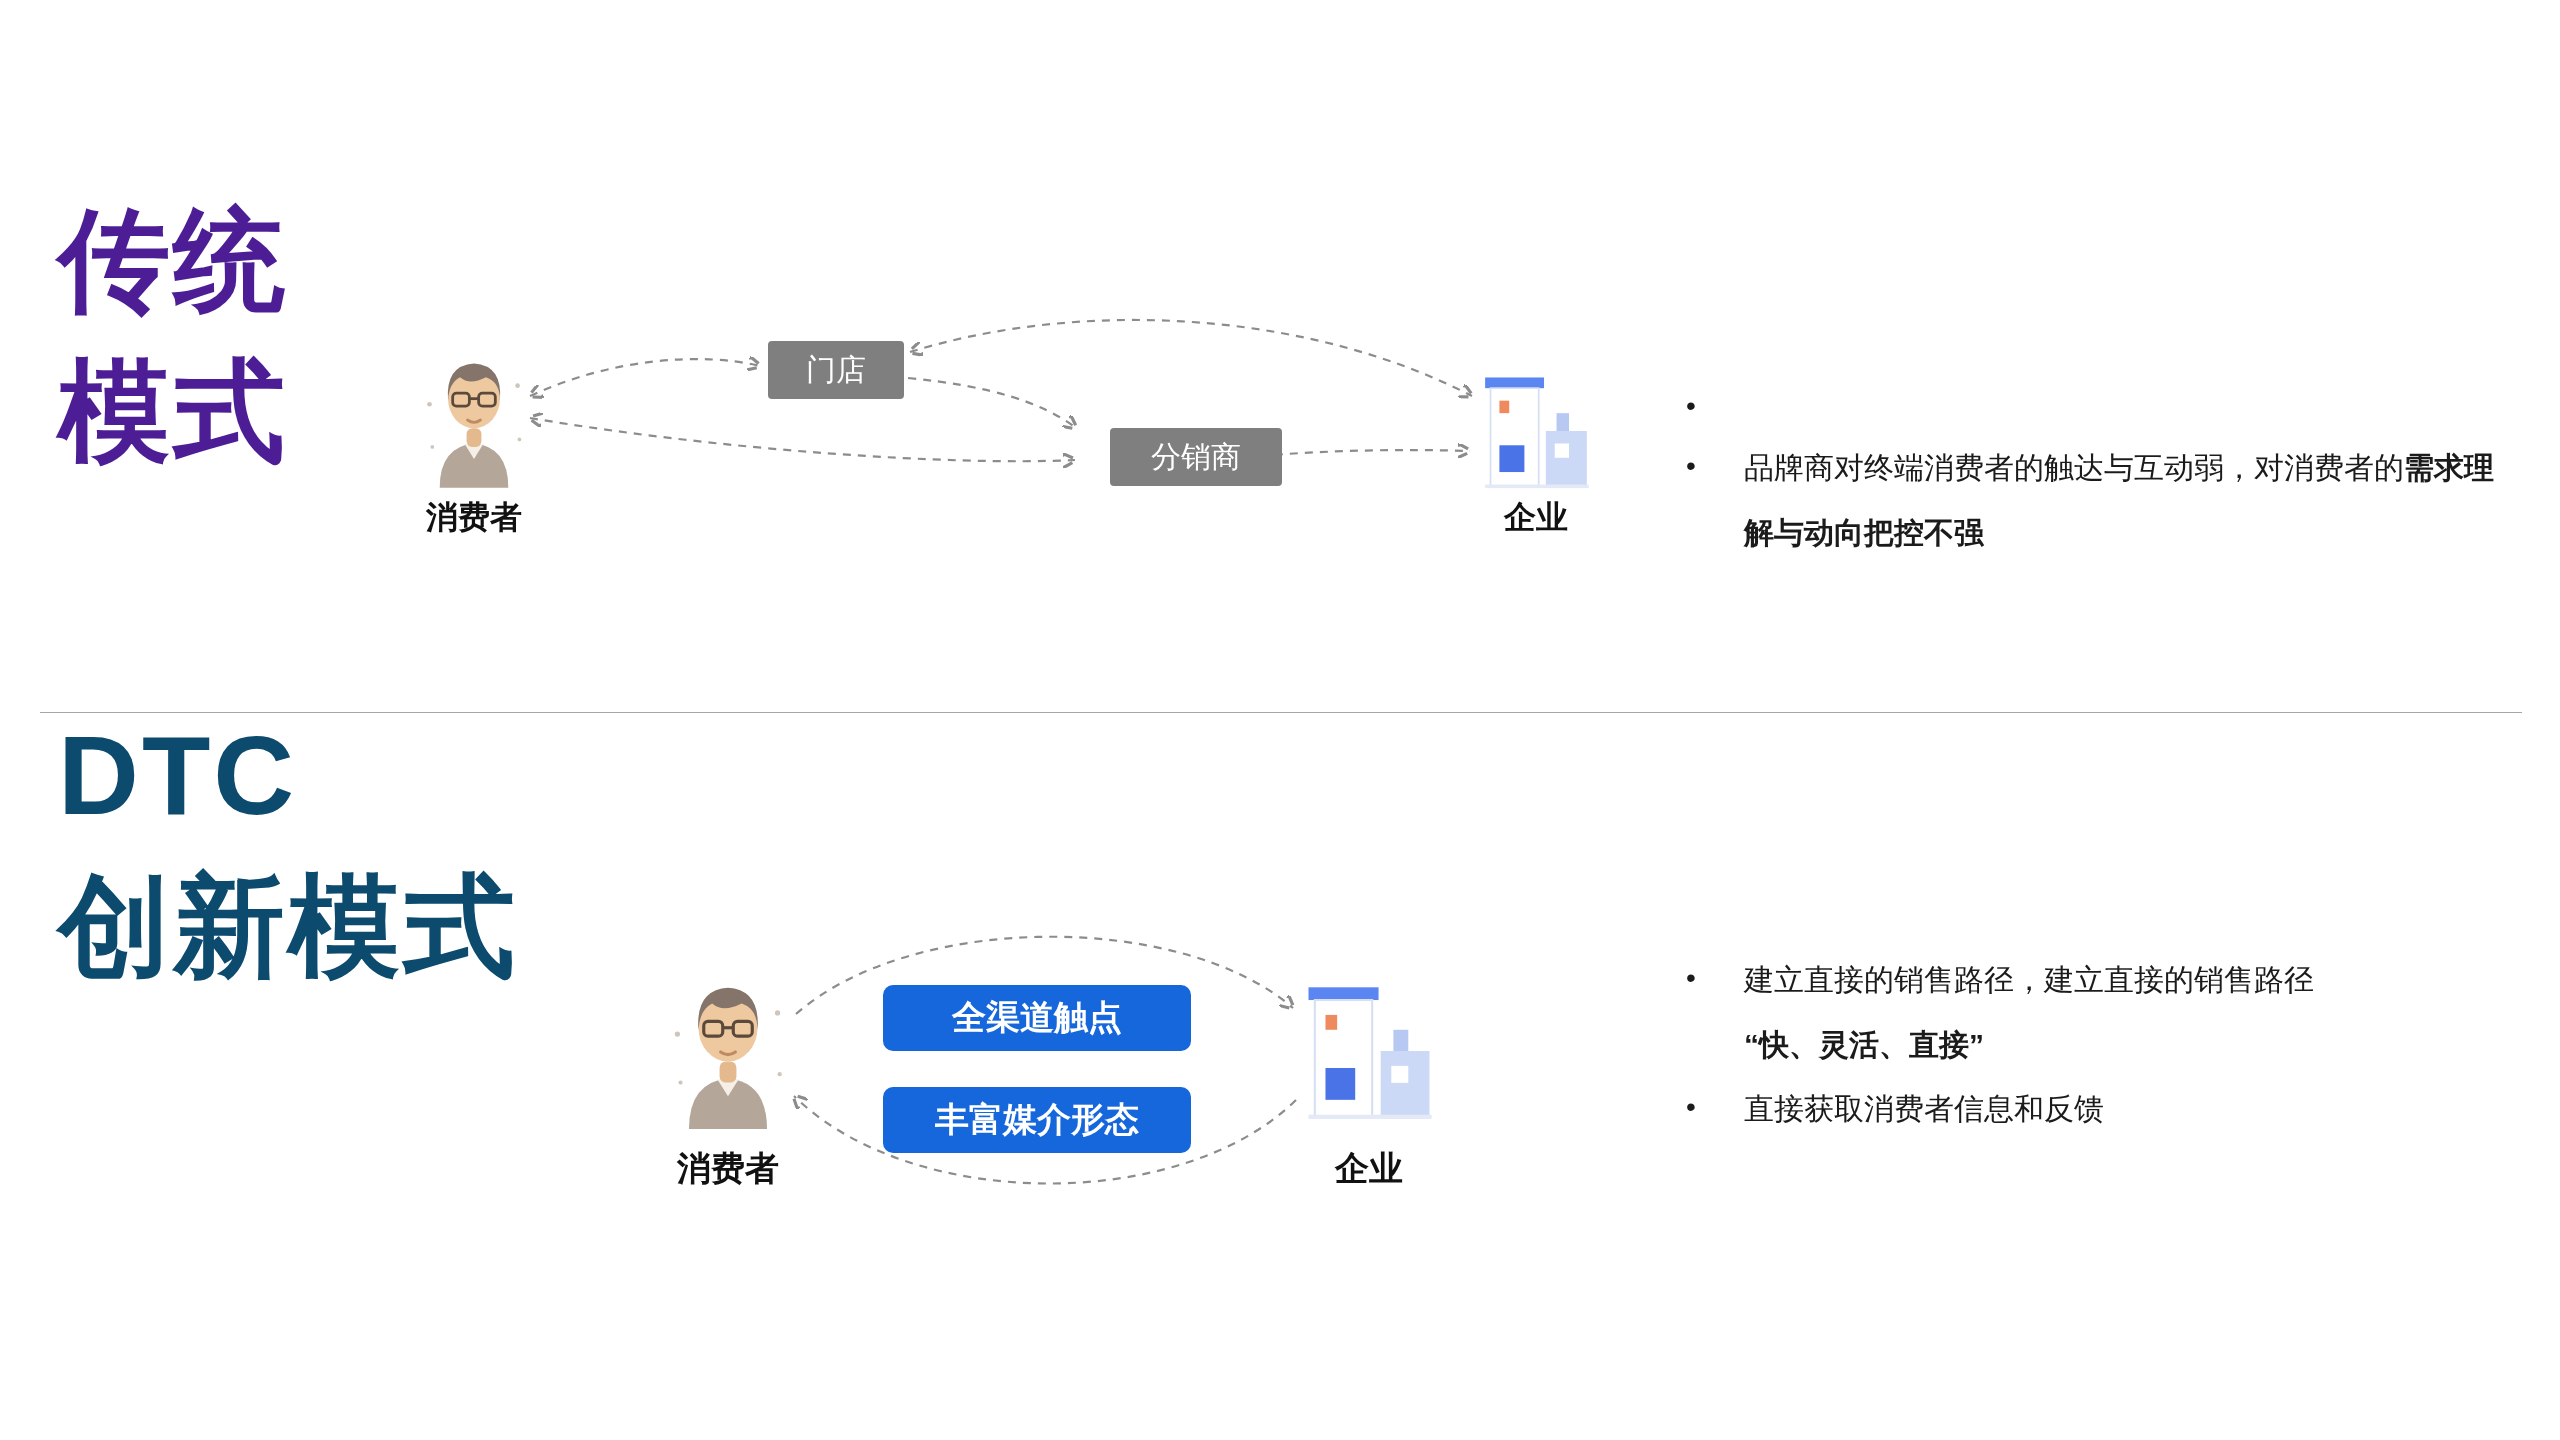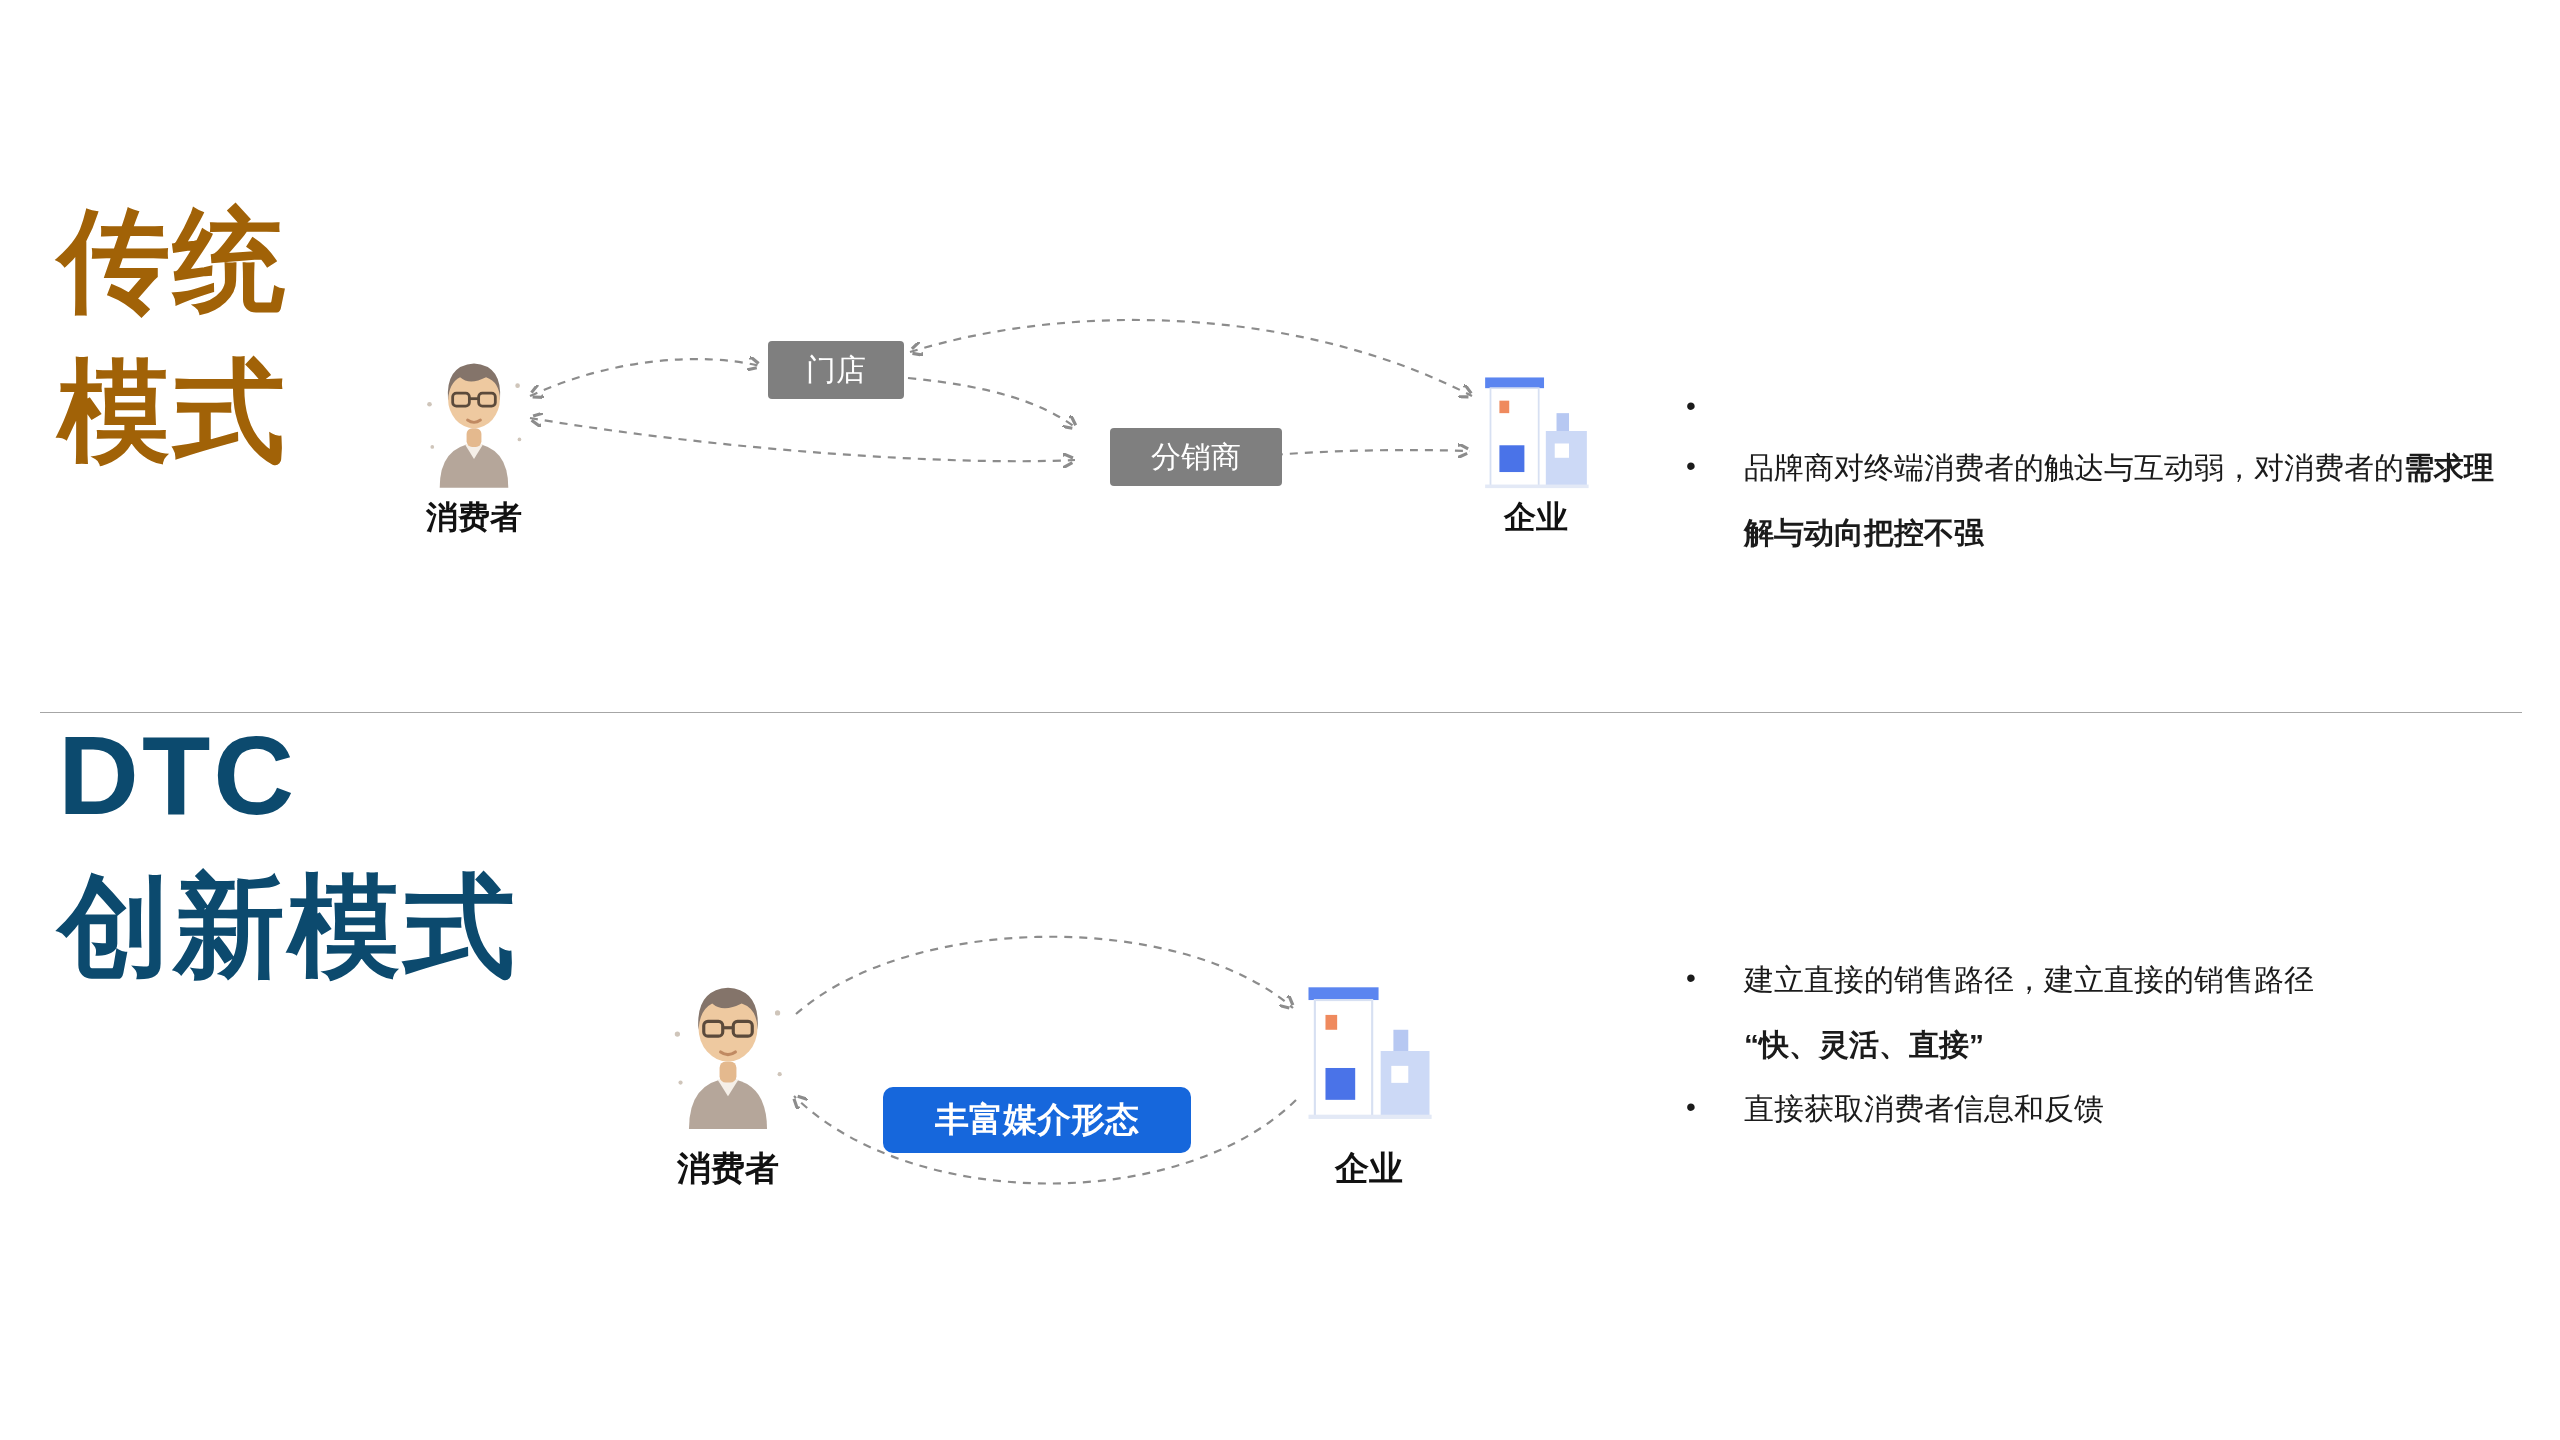--- a/index.html
+++ b/index.html
@@ -14,21 +14,21 @@
   
   .big-title {
     position:absolute;
     font-size:112px;
     line-height:1.35;
     font-weight:700;
     letter-spacing:3px;
     color:#cfcfcf;
     white-space:pre;
   }
-  #title-traditional { left:58px; top:185px; color:#a16207; }
+  #title-traditional { left:58px; top:185px; color:#4c1d95; }
   #title-dtc          { left:58px; top:700px; color:#0c4a6e; }
 
   
   svg.arrows {
     position:absolute; left:0; top:0; width:2560px; height:1440px;
     pointer-events:none;
   }
   svg.arrows path {
     fill:none; stroke:#8c8c8c; stroke-width:2.2;
     stroke-dasharray:8 7;
@@ -176,20 +176,21 @@
       <ellipse cx="55" cy="52" rx="28" ry="32" fill="#eec9a0"></ellipse>
       <path d="M27 54 Q24 16 55 14 Q86 16 83 54 Q83 34 68 29 Q50 38 40 29 Q28 35 27 54 Z" fill="#84746a"></path>
       <rect x="32" y="46" width="18" height="14" rx="4" fill="none" stroke="#5b4a3b" stroke-width="3"></rect>
       <rect x="60" y="46" width="18" height="14" rx="4" fill="none" stroke="#5b4a3b" stroke-width="3"></rect>
       <line x1="50" y1="52" x2="60" y2="52" stroke="#5b4a3b" stroke-width="3"></line>
       <path d="M48 75 Q55 80 62 75" stroke="#c08a62" stroke-width="3" fill="none" stroke-linecap="round"></path>
     </svg>
   </div>
   <div class="actor-label" id="consumer-2-label">消费者</div>
 
+  <div class="blue-box" id="channel-box">全渠道触点</div>
   <div class="blue-box" id="media-box">丰富媒介形态</div>
 
   <div class="figure" id="enterprise-2">
     <svg viewBox="0 0 130 140">
       <rect x="8" y="10" width="66" height="12" fill="#5b85f0"></rect>
       <rect x="14" y="22" width="54" height="110" fill="#ffffff" stroke="#d7e0f2" stroke-width="2"></rect>
       <rect x="24" y="36" width="11" height="14" fill="#ef8a5e"></rect>
       <rect x="24" y="86" width="28" height="30" fill="#4a73e8"></rect>
       <rect x="88" y="50" width="14" height="20" fill="#b7c8f2"></rect>
       <path d="M76 70 L122 70 L122 132 L76 132 Z" fill="#ccd9f6"></path>

